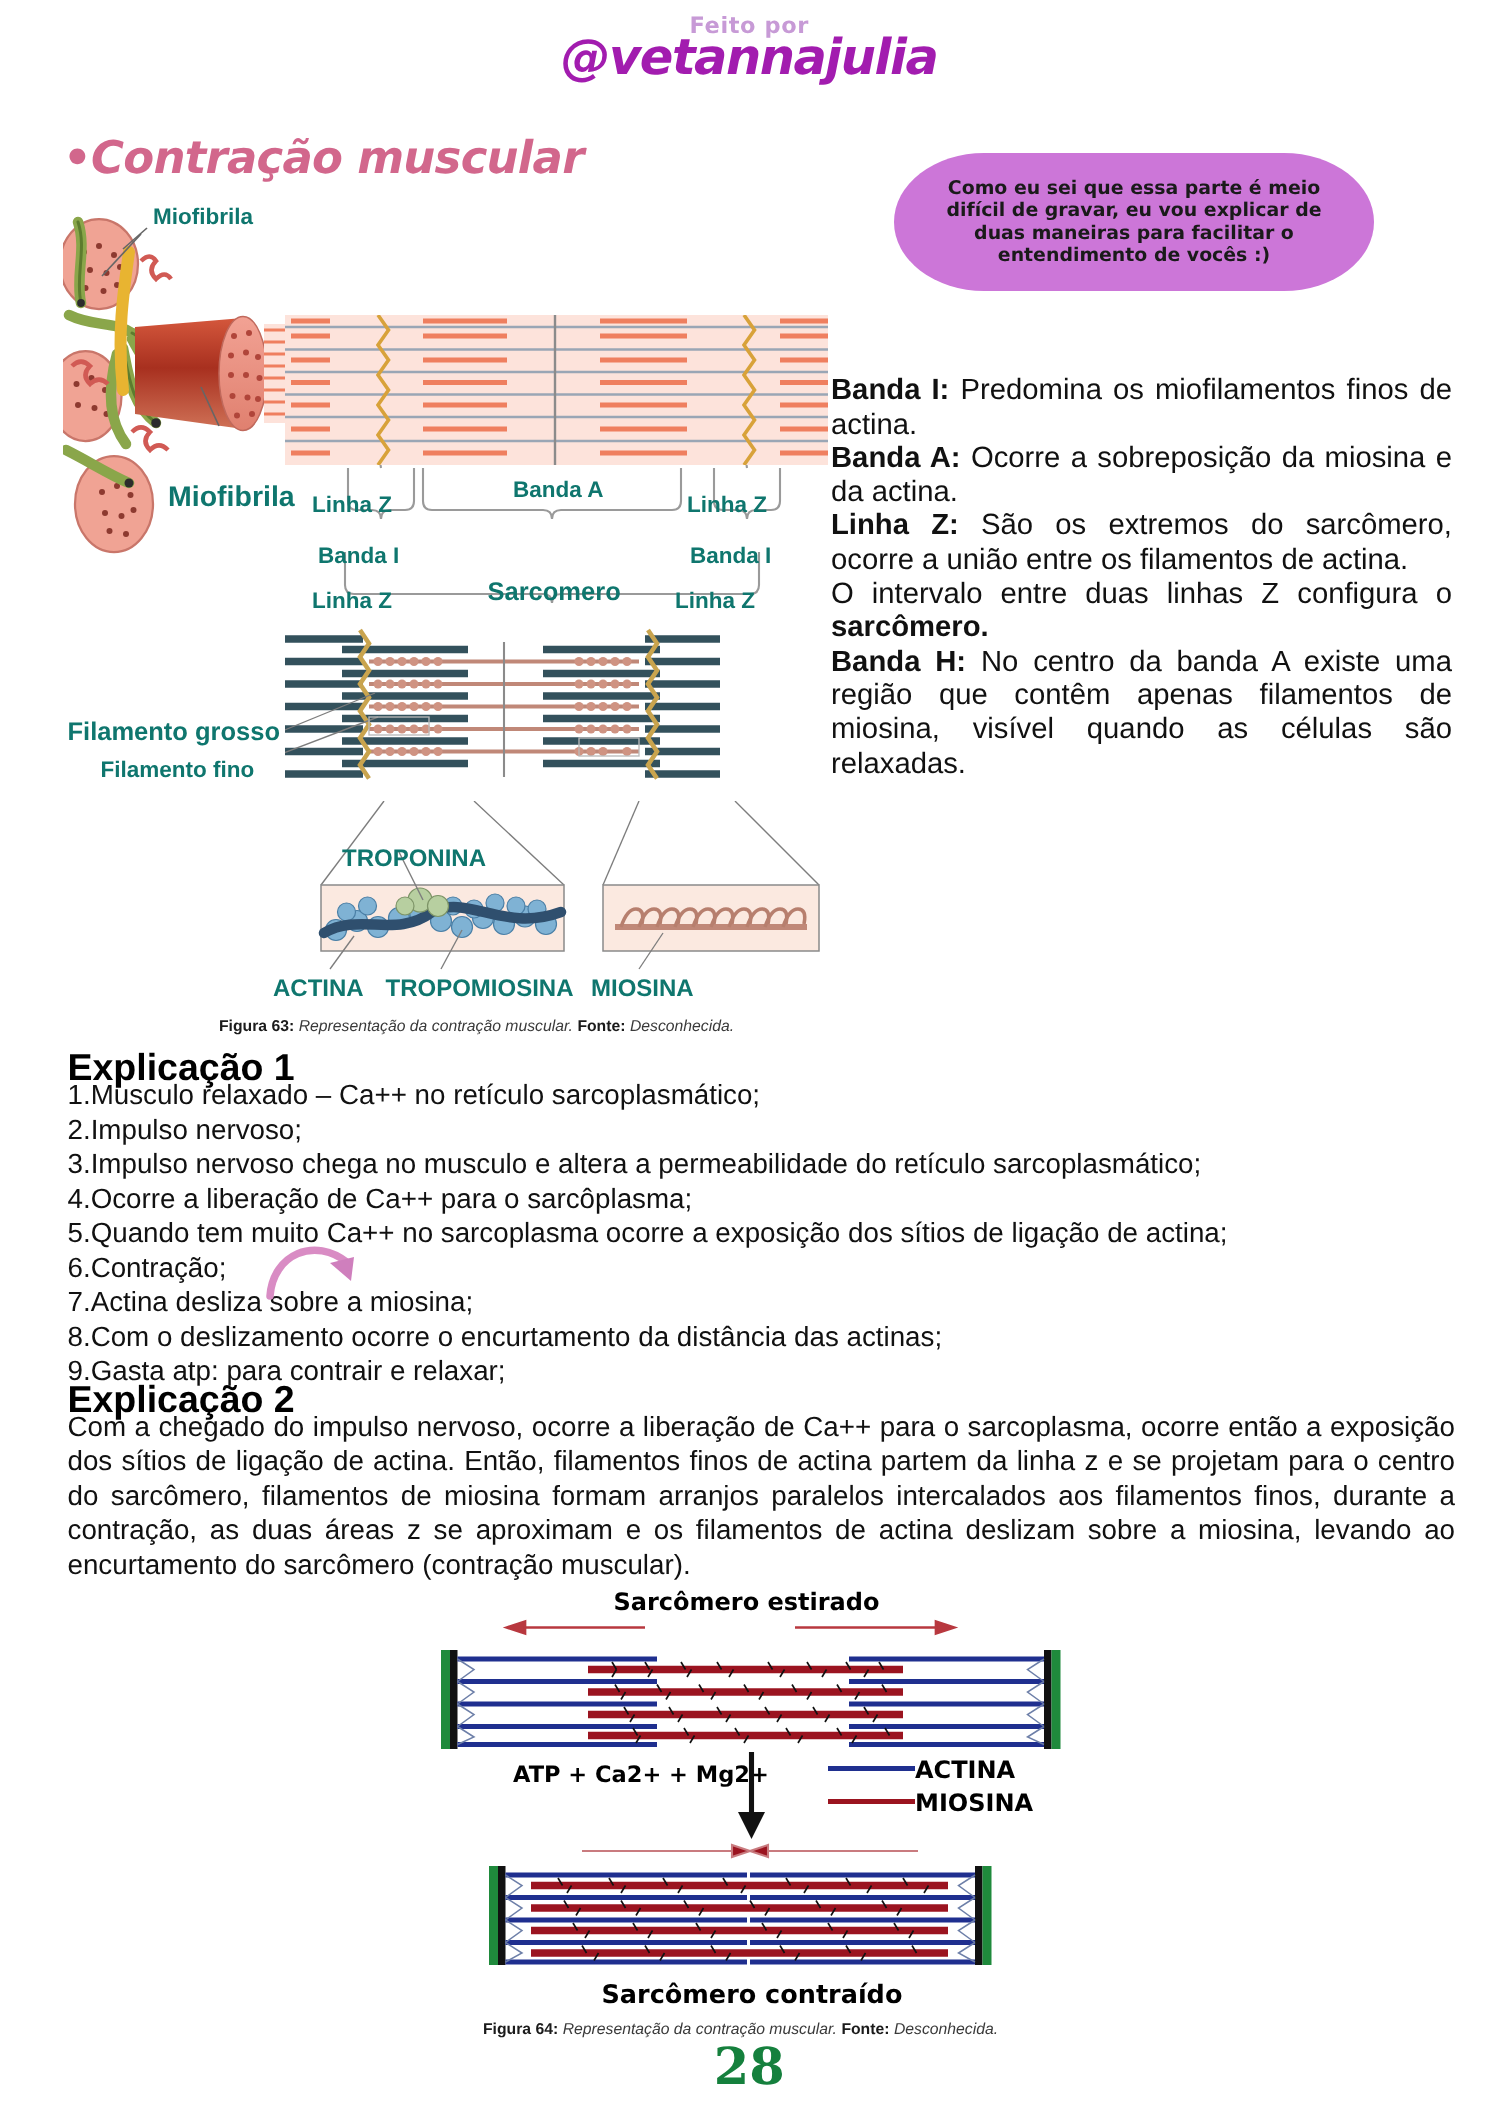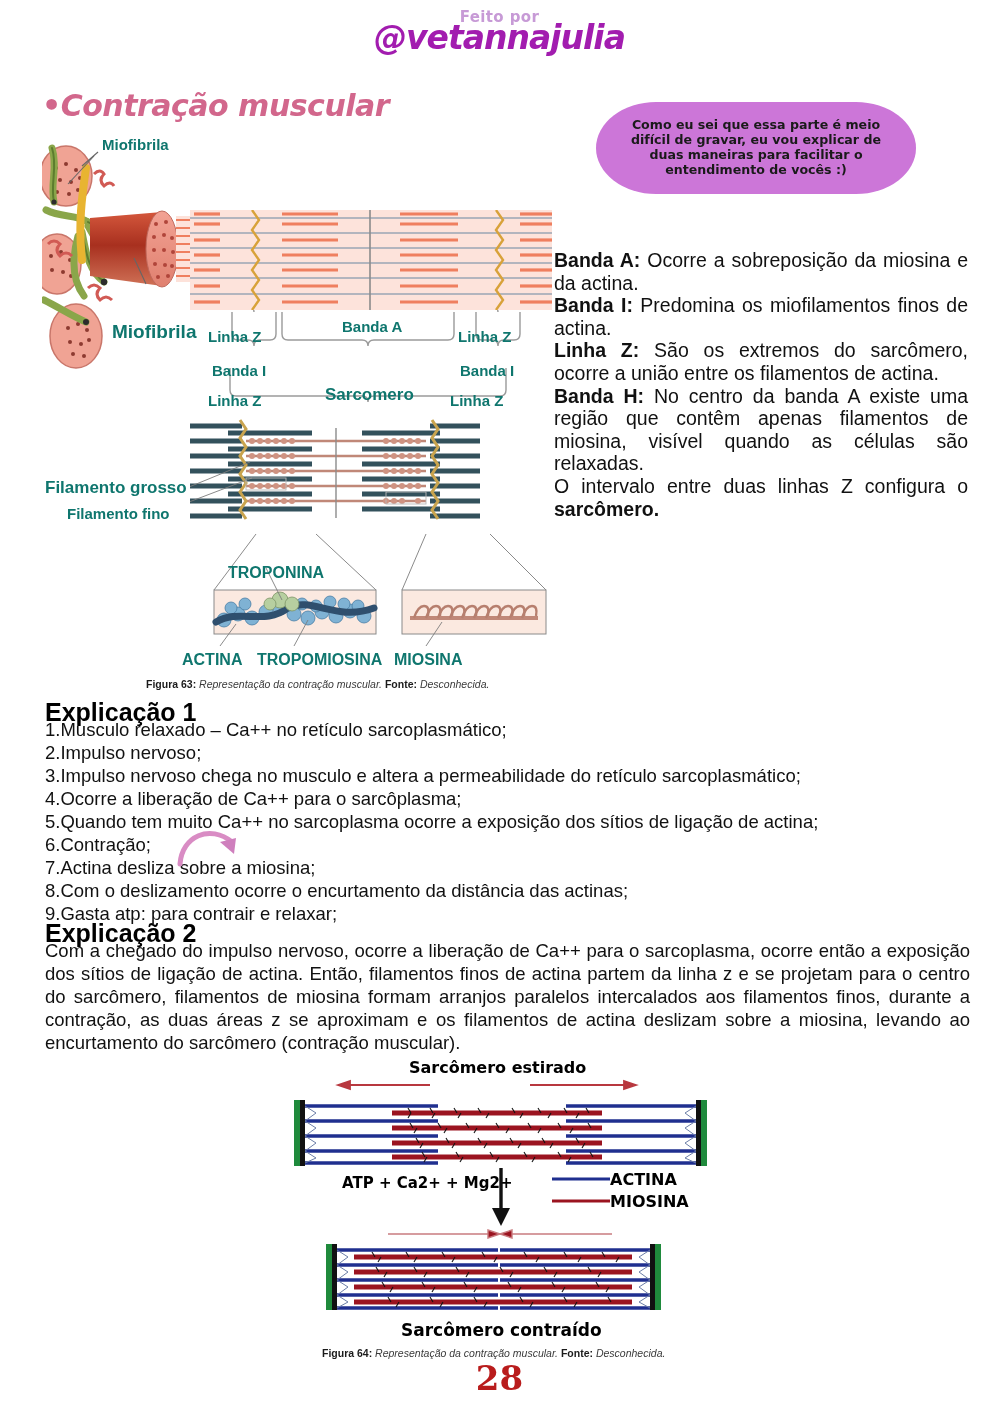--- a/index.html
+++ b/index.html
@@ -182,45 +182,45 @@
   .f2-miosina { left:330px; top:134px; font-size:16px; }
 
   
   .pageno {
     position:absolute;
     left:0; right:0; bottom:12px;
     text-align:center;
     font-family:"DejaVu Serif", serif;
     font-size:34px;
     font-weight:700;
-    color:#b91c1c;
+    color:#15803d;
   }
 </style>
 </head>
 <body>
 
 <div class="page">
 
   <div class="signature">
     <span class="sig-small">Feito por</span>
     <span class="sig-big">@vetannajulia</span>
   </div>
 
   <div class="main-title">•Contração muscular</div>
 
   <div class="callout">
     <p>Como eu sei que essa parte é meio difícil de gravar, eu vou explicar de duas maneiras para facilitar o entendimento de vocês :)</p>
   </div>
 
   <div class="defs">
+    <p><b>Banda I:</b><span> Predomina os miofilamentos finos de actina.</span></p>
     <p><b>Banda A:</b><span> Ocorre a sobreposição da miosina e da actina.</span></p>
-    <p><b>Banda I:</b><span> Predomina os miofilamentos finos de actina.</span></p>
     <p><b>Linha Z:</b><span> São os extremos do sarcômero, ocorre a união entre os filamentos de actina.</span></p>
+    <p><span>O intervalo entre duas linhas Z configura o </span><b>sarcômero.</b></p>
     <p><b>Banda H:</b><span> No centro da banda A existe uma região que contêm apenas filamentos de miosina, visível quando as células são relaxadas.</span></p>
-    <p><span>O intervalo entre duas linhas Z configura o </span><b>sarcômero.</b></p>
   </div>
 
   <div class="fig1">
 
     <div class="muscle-art">
       <svg width="148" height="242" viewBox="0 0 148 242">
         <defs>
           <linearGradient id="fibG" x1="0" y1="0" x2="0" y2="1">
             <stop offset="0" stop-color="#d4573c"></stop>
             <stop offset="0.45" stop-color="#a8301f"></stop>

